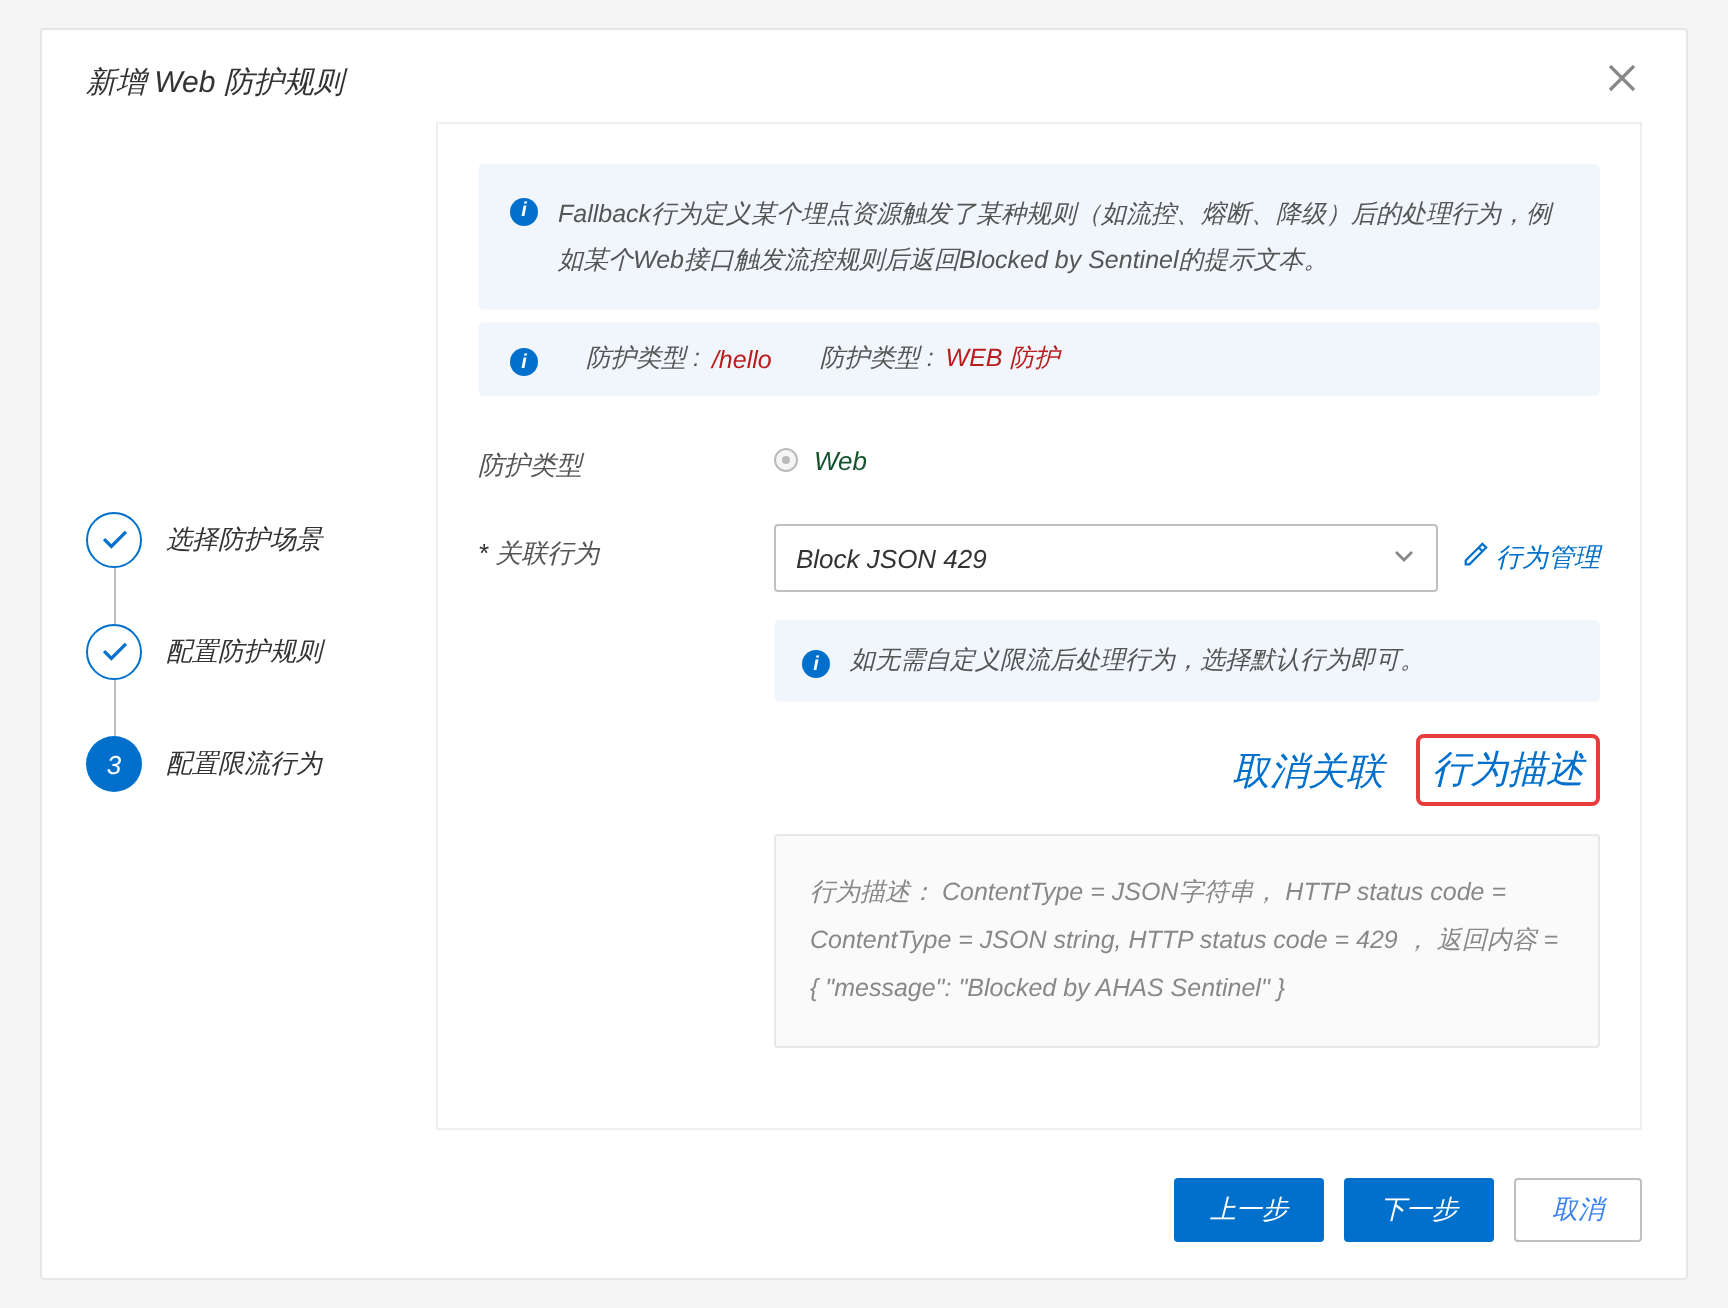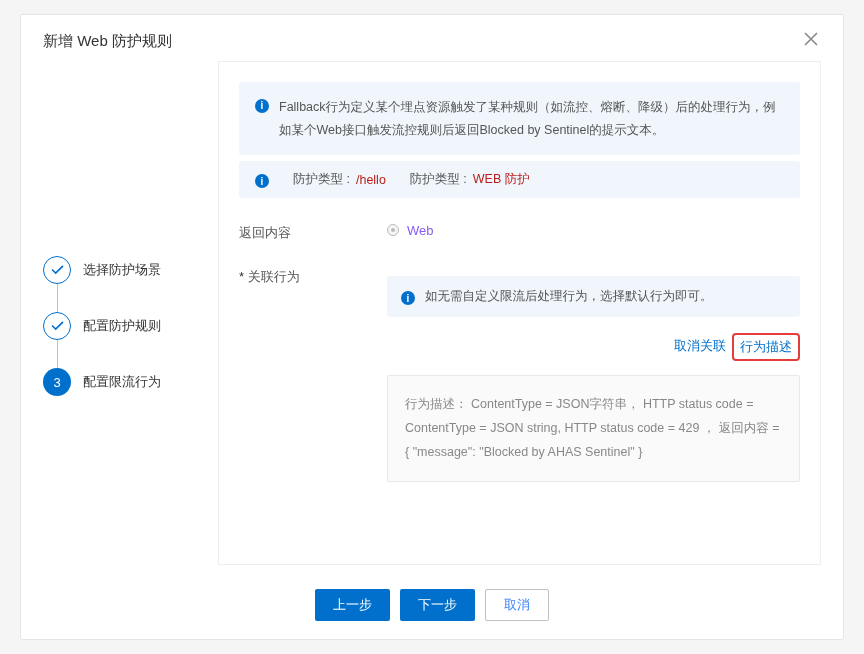--- a/index.html
+++ b/index.html
@@ -15,20 +15,21 @@
       position: absolute;
       top: 14px;
       left: 20px;
       right: 20px;
       bottom: 14px;
       background: #fff;
       border: 1px solid #e6e6e6;
       border-radius: 2px;
       display: flex;
       flex-direction: column;
+      font-style: italic;
     }
     .modal-header {
       display: flex;
       justify-content: space-between;
       align-items: center;
       padding: 16px 22px 10px 22px;
     }
     .modal-title {
       font-size: 15px;
       color: #333;
@@ -145,21 +146,21 @@
       content: "* ";
       color: #333;
     }
     .form-value {
       flex: 1;
     }
     .radio-row {
       display: flex;
       align-items: center;
       gap: 8px;
-      color: #8b5cf6;
+      color: #14532d;
     }
     .radio-dot {
       width: 12px;
       height: 12px;
       border-radius: 50%;
       border: 1px solid #bbb;
       background: #f5f5f5;
       position: relative;
     }
     .radio-dot::after {
@@ -205,22 +206,24 @@
       padding: 12px 14px;
       font-size: 12.5px;
       color: #555;
       display: flex;
       gap: 10px;
       border-radius: 3px;
     }
     .action-links {
       display: flex;
       justify-content: flex-end;
+      gap: 10px;
       margin-top: 16px;
-      font-size: 13px;
+      font-size: 19px;
+      align-items: flex-end;
     }
     .cancel-link { color: #0070cc; cursor: pointer; padding: 4px 6px; }
     .add-link {
       color: #0070cc;
       cursor: pointer;
       border: 2px solid #e63c3c;
       border-radius: 4px;
       padding: 3px 6px;
     }
     .desc-box {
@@ -228,21 +231,21 @@
       border: 1px solid #e8e8e8;
       background: #fafafa;
       padding: 17px;
       font-size: 12.5px;
       color: #888;
       line-height: 1.9;
       border-radius: 2px;
     }
     .modal-footer {
       display: flex;
-      justify-content: center;
+      justify-content: flex-end;
       gap: 10px;
       padding: 14px 22px 18px 22px;
     }
     .btn {
       height: 32px;
       padding: 0 18px;
       font-size: 13px;
       border-radius: 2px;
       cursor: pointer;
       display: flex;
@@ -309,30 +312,48 @@
 
       <div class="meta-row">
         <div class="info-icon">i</div>
         <span>防护类型 :</span>
         <span class="meta-value" style="margin-left:-18px;">/hello</span>
         <span>防护类型 :</span>
         <span class="meta-value" style="margin-left:-18px;">WEB 防护</span>
       </div>
 
       <div class="form-row">
-        <div class="form-label">返回内容</div>
+        <div class="form-label">防护类型</div>
         <div class="form-value radio-row">
           <span class="radio-dot"></span>
           <span>Web</span>
         </div>
       </div>
 
       <div class="form-row" style="">
         <div class="form-label required">关联行为</div>
         <div class="form-value">
+          <div class="select-row">
+            <div class="select-box">
+              <span>Block JSON 429</span>
+              <span class="chevron">
+                <svg viewBox="0 0 12 12">
+                    <path d="M2 4 L6 8 L10 4" stroke="currentColor" stroke-width="1.4" fill="none"></path>
+                  </svg>
+              </span>
+            </div>
+            <div class="link-action">
+              <span class="pencil">
+                <svg viewBox="0 0 14 14">
+                    <path d="M2 12 L2 10 L9 3 L11 5 L4 12 Z M9 3 L11 1 L13 3 L11 5" stroke="#0070cc" stroke-width="1.2" fill="none"></path>
+                  </svg>
+              </span>
+              <span>行为管理</span>
+            </div>
+          </div>
 
           <div class="tip-box">
             <div class="info-icon">i</div>
             <div>如无需自定义限流后处理行为，选择默认行为即可。</div>
           </div>
 
           <div class="action-links">
             <span class="cancel-link">取消关联</span>
             <span class="add-link">行为描述</span>
           </div>

